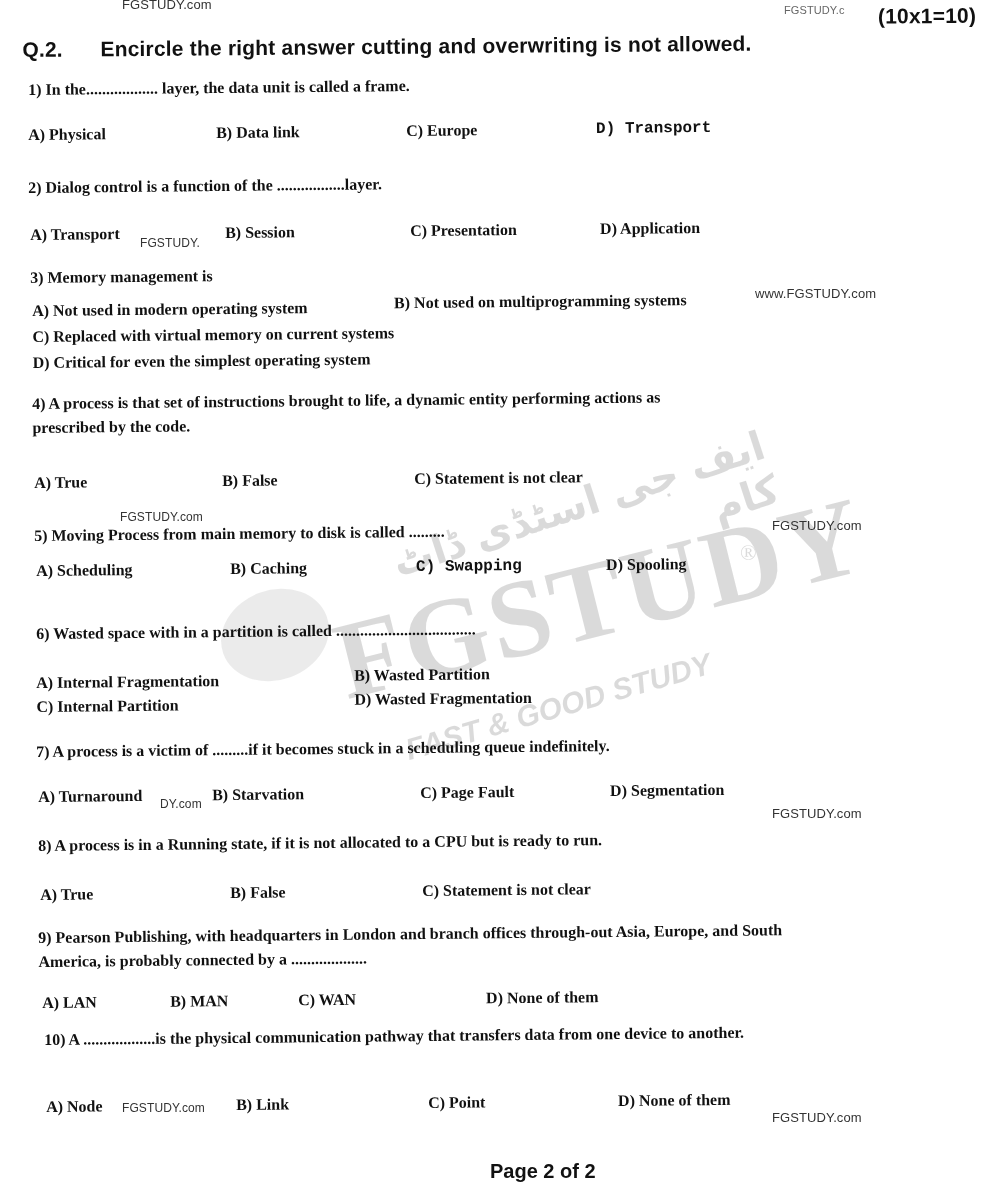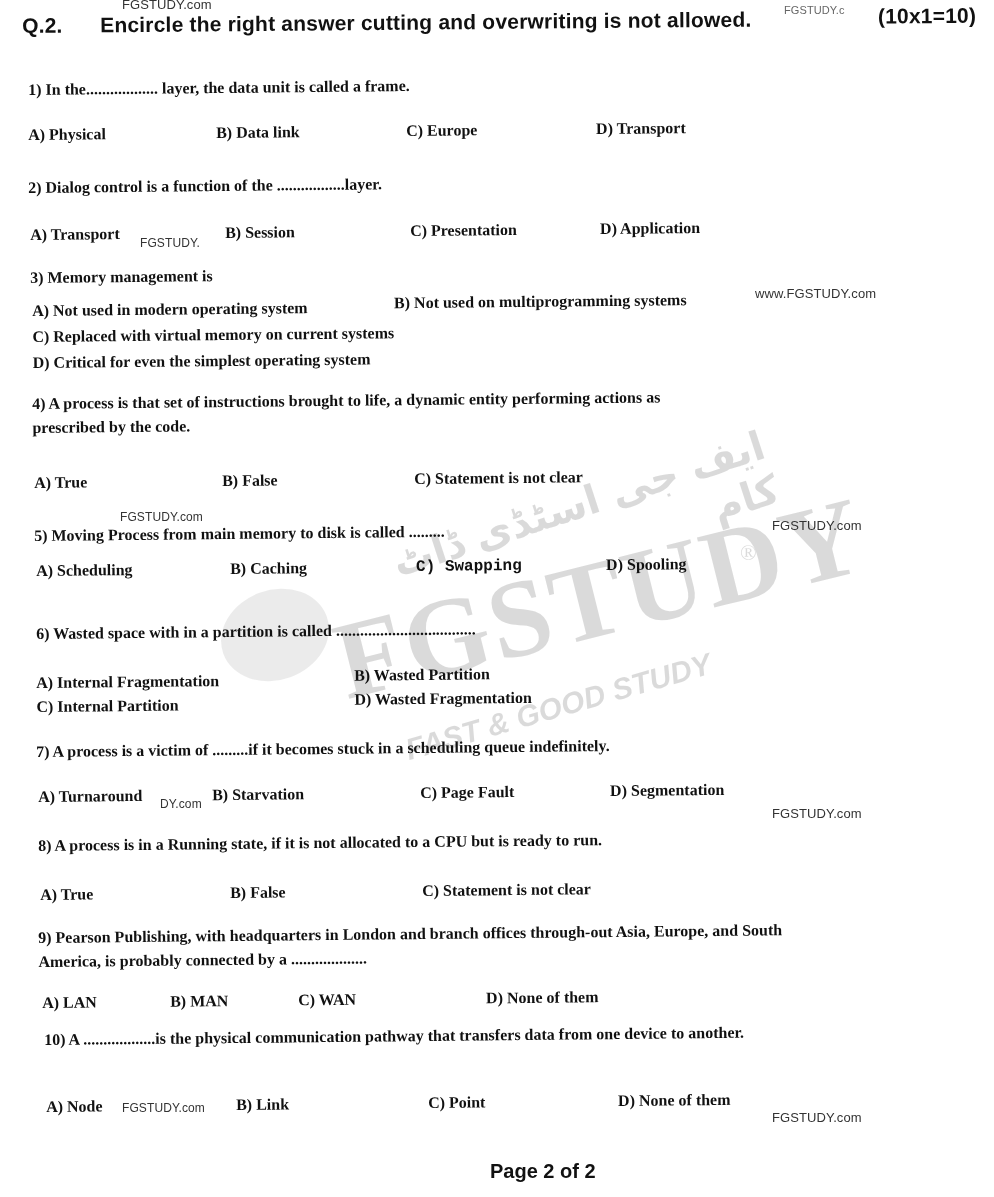--- a/index.html
+++ b/index.html
@@ -6,21 +6,21 @@
     body {
       width: 994px; height: 1197px; position: relative; overflow: hidden;
       font-family: "Liberation Serif", serif; color: #111;
     }
     .page { position: absolute; left: 0; top: 0; width: 994px; height: 1197px; }
     .header {
       position: absolute; left: 22px; top: 14px; width: 960px;
       font-family: "Liberation Sans", sans-serif; font-weight: bold; font-size: 21px;
       letter-spacing: 0.2px; transform: rotate(-0.5deg); transform-origin: left top;
     }
-    .header .qno { display: inline-block; width: 72px; }
+    .header .qno { display: inline-block; width: 72px; margin-top: 24px; }
     .header .marks { position: absolute; right: 6px; top: -2px; }
     .wm-small {
       position: absolute; font-family: "Liberation Sans", sans-serif; font-size: 13px;
       color: #333; font-weight: normal; letter-spacing: 0.1px;
     }
     .q {
       position: absolute; font-size: 16px; font-weight: bold; line-height: 24px;
       transform: rotate(-0.6deg); transform-origin: left top;
     }
     .opts { position: absolute; font-size: 16px; font-weight: bold; transform: rotate(-0.6deg); transform-origin: left top; }
@@ -82,21 +82,21 @@
     <span class="qno">Q.2.</span>
     <span>Encircle the right answer cutting and overwriting is not allowed.</span>
     <span class="marks">(10x1=10)</span>
   </div>
 
   <div class="q" style="left:28px; top:78px; width:700px;">1) In the.................. layer, the data unit is called a frame.</div>
   <div class="opts" style="left:28px; top:126px;">
     <span class="opt" style="left:0px;">A) Physical</span>
     <span class="opt" style="left:188px;">B) Data link</span>
     <span class="opt" style="left:378px;">C) Europe</span>
-    <span class="opt" style="left:568px;">D) Transport</span>
+    <span class="opt" style="left:568px;font-family:Liberation Mono, monospace;">D) Transport</span>
   </div>
 
   <div class="q" style="left:28px; top:176px; width:700px;">2) Dialog control is a function of the .................layer.</div>
   <div class="opts" style="left:30px; top:226px;">
     <span class="opt" style="left:0px;">A) Transport</span>
     <span class="opt" style="left:195px;text-align:right;">B) Session</span>
     <span class="opt" style="left:380px;">C) Presentation</span>
     <span class="opt" style="left:570px;">D) Application</span>
   </div>
 

